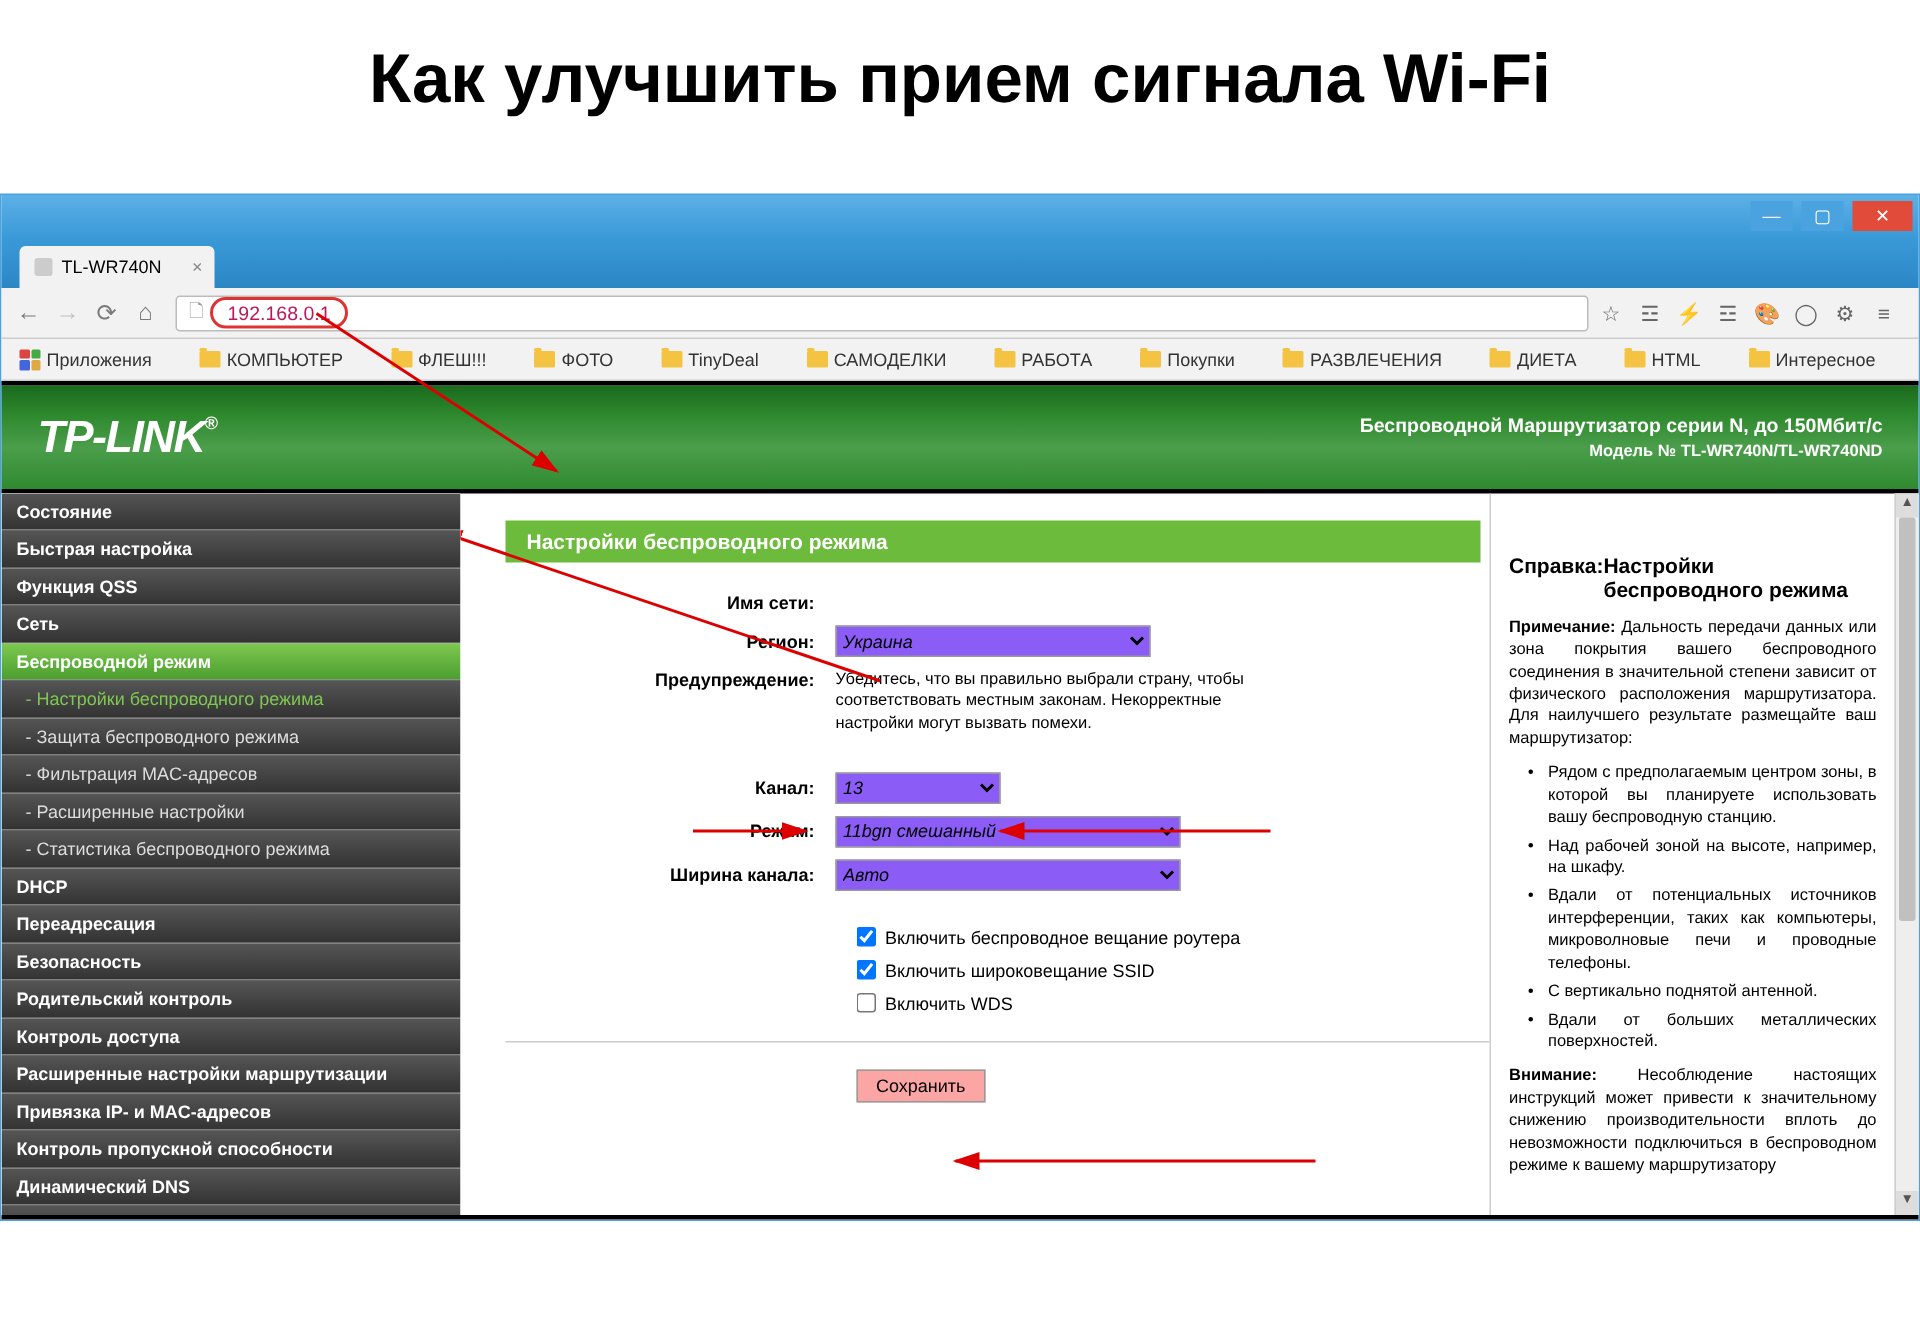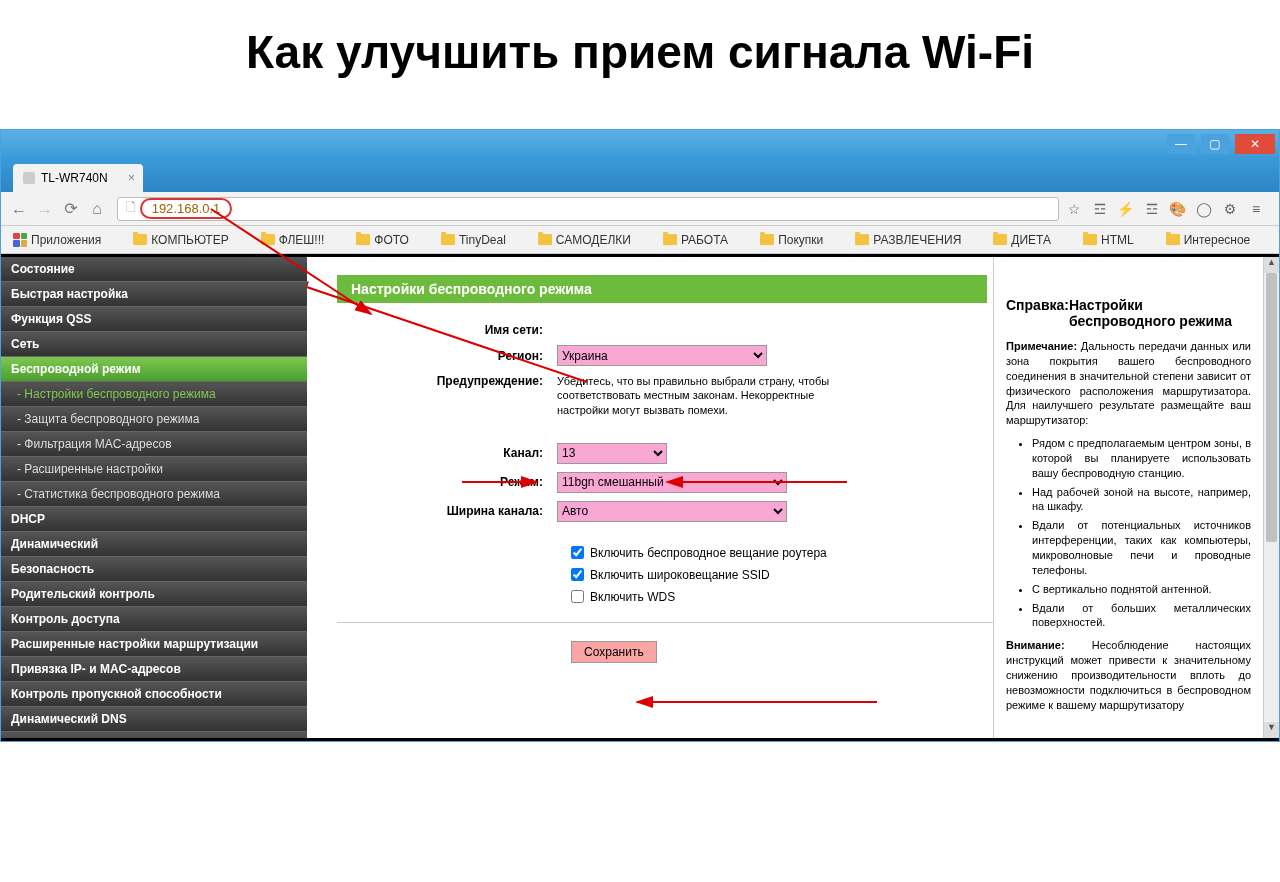--- a/index.html
+++ b/index.html
@@ -9,21 +9,21 @@
 .window-controls { display: flex; justify-content: flex-end; align-items: center; background: linear-gradient(#5db0e6,#3a9ad8); height: 28px; padding-right: 4px; gap: 6px; }
 .win-btn { width: 28px; height: 20px; background: #4aa3df; color: #fff; display: flex; align-items: center; justify-content: center; font-size: 12px; font-family: "Segoe UI Symbol", sans-serif; }
 .win-btn.close { background: #e04b3a; width: 40px; }
 .tab-bar { background: linear-gradient(#3a9ad8,#2c86c4); height: 34px; display: flex; align-items: flex-end; padding-left: 12px; }
 .tab { background: #f2f2f2; border-radius: 4px 4px 0 0; height: 28px; display: flex; align-items: center; padding: 0 30px 0 10px; font-size: 12px; position: relative; min-width: 130px; }
 .tab .favicon { width: 12px; height: 12px; background: #ccc; margin-right: 6px; border-radius: 2px; }
 .tab .close-tab { position: absolute; right: 8px; font-size: 12px; color: #888; cursor: pointer; }
 .address-bar { background: #f2f2f2; height: 34px; display: flex; align-items: center; padding: 0 8px; gap: 6px; border-bottom: 1px solid #ccc; position: relative; }
 .nav-icon { color: #7a7a7a; font-size: 16px; width: 20px; text-align: center; cursor: pointer; }
 .url-box { flex: 1; height: 24px; border: 1px solid #bbb; border-radius: 3px; display: flex; align-items: center; padding: 0 8px; background: #fff; margin-left: 4px; }
-.url-circle { border: 2px solid #d33; border-radius: 12px; padding: 1px 10px; font-size: 13px; color: #a16207; display: inline-flex; align-items: center; }
+.url-circle { border: 2px solid #d33; border-radius: 12px; padding: 1px 10px; font-size: 13px; color: #be185d; display: inline-flex; align-items: center; }
 .ext-icons { display: flex; gap: 8px; padding-right: 6px; align-items: center; }
 .ext-icon { width: 18px; height: 18px; display: flex; align-items: center; justify-content: center; font-size: 14px; color: #666; }
 .bookmark-bar { background: #f2f2f2; height: 28px; display: flex; align-items: center; padding: 0 12px; gap: 32px; font-size: 12px; border-bottom: 1px solid #ccc; }
 .bm-item { display: flex; align-items: center; gap: 4px; cursor: pointer; color: #333; }
 .bm-folder { width: 14px; height: 11px; background: #f4c341; border-radius: 1px; position: relative; }
 .bm-folder::before { content: ""; position: absolute; top: -2px; left: 0; width: 5px; height: 2px; background: #f4c341; border-radius: 1px 1px 0 0; }
 .bm-apps { width: 14px; height: 14px; display: grid; grid-template: 1fr 1fr/1fr 1fr; gap: 1px; }
 .bm-apps div { background: #666; border-radius: 1px; }
 .bm-apps div:nth-child(1){background:#d44;} .bm-apps div:nth-child(2){background:#4a4;} .bm-apps div:nth-child(3){background:#46d;} .bm-apps div:nth-child(4){background:#da4;}
 .bm-right { margin-left: auto; align-items: center; }
@@ -37,21 +37,21 @@
 .sidebar-item { background: linear-gradient(#555,#333); color: #fff; font-size: 12px; font-weight: bold; padding: 5px 10px; border-bottom: 1px solid #666; cursor: pointer; }
 .sidebar-item.active { background: linear-gradient(#7ec850,#4b9e2f); }
 .sidebar-sub { background: linear-gradient(#555,#333); color: #ddd; font-size: 12px; padding: 5px 10px 5px 16px; border-bottom: 1px solid #666; cursor: pointer; }
 .sidebar-sub.current { color: #7ec850; }
 .main-panel { flex: 1; padding: 18px 0 0 30px; position: relative; overflow: hidden; }
 .section-header { background: #6cbb3c; color: #fff; font-weight: bold; font-size: 14px; padding: 6px 14px; margin-bottom: 20px; width: 650px; }
 .form-row { display: flex; align-items: center; margin-bottom: 8px; }
 .form-label { width: 220px; text-align: right; padding-right: 14px; font-size: 12px; font-weight: bold; }
 .form-field { display: flex; align-items: center; gap: 8px; font-size: 12px; }
 .form-field input[type=text] { border: 1px solid #999; height: 20px; padding: 0 4px; width: 225px; font-size: 12px; }
-.form-field select { border: 1px solid #999; height: 21px; font-size: 12px; background: #f9a8d4; }
+.form-field select { border: 1px solid #999; height: 21px; font-size: 12px; background: #8b5cf6; font-style: italic; }
 .form-note { font-size: 11px; color: #333; }
 .warn-text { display: inline-block; width: 300px; font-size: 11px; line-height: 1.3; }
 .checkbox-row { display: flex; align-items: flex-start; gap: 6px; margin-bottom: 8px; padding-left: 234px; font-size: 12px; }
 .save-row { border-top: 1px solid #ccc; margin-top: 18px; padding-top: 18px; padding-left: 234px; }
 .save-btn { background: #fca5a5; border: 1px solid #999; padding: 3px 12px; font-size: 12px; cursor: pointer; }
 .help-panel { width: 270px; border-left: 1px solid #ccc; padding: 40px 12px 10px; font-size: 11px; overflow: hidden; text-align: justify; }
 .help-title { font-size: 14px; font-weight: bold; margin-bottom: 10px; display: flex; justify-content: space-between; }
 .help-panel p, .help-panel ul { margin-bottom: 8px; line-height: 1.35; }
 .help-panel ul { padding-left: 26px; }
 .help-panel li { margin-bottom: 4px; text-align: justify; }
@@ -159,35 +159,42 @@
         <span class="bm-folder"></span>
         <span>Интересное</span>
       </div>
     <span style="color:#888;margin-left:4px">»</span>
     <div class="bm-item bm-right">
         <span class="bm-folder"></span>
         <span>Другие закладки</span>
       </div>
   </div>
 
+  <div class="router-header">
+    <div class="brand"><span>TP-LINK</span><span class="brand-reg">®</span></div>
+    <div class="header-right">
+      <div>Беспроводной Маршрутизатор серии N, до 150Мбит/с</div>
+      <div class="model">Модель № TL-WR740N/TL-WR740ND</div>
+    </div>
+  </div>
 
   <div class="router-body">
     <div class="sidebar" id="sidebar">
         <div class="sidebar-item">Состояние</div>
         <div class="sidebar-item">Быстрая настройка</div>
         <div class="sidebar-item">Функция QSS</div>
         <div class="sidebar-item">Сеть</div>
         <div class="sidebar-item active">Беспроводной режим</div>
         <div class="sidebar-sub current">- Настройки беспроводного режима</div>
         <div class="sidebar-sub">- Защита беспроводного режима</div>
         <div class="sidebar-sub">- Фильтрация MAC-адресов</div>
         <div class="sidebar-sub">- Расширенные настройки</div>
         <div class="sidebar-sub">- Статистика беспроводного режима</div>
         <div class="sidebar-item">DHCP</div>
-        <div class="sidebar-item">Динамический</div>
+        <div class="sidebar-item">Переадресация</div>
         <div class="sidebar-item">Безопасность</div>
         <div class="sidebar-item">Родительский контроль</div>
         <div class="sidebar-item">Контроль доступа</div>
         <div class="sidebar-item">Расширенные настройки маршрутизации</div>
         <div class="sidebar-item">Привязка IP- и MAC-адресов</div>
         <div class="sidebar-item">Контроль пропускной способности</div>
         <div class="sidebar-item">Динамический DNS</div>
         <div class="sidebar-item">Системные инструменты</div>
       </div>
 

